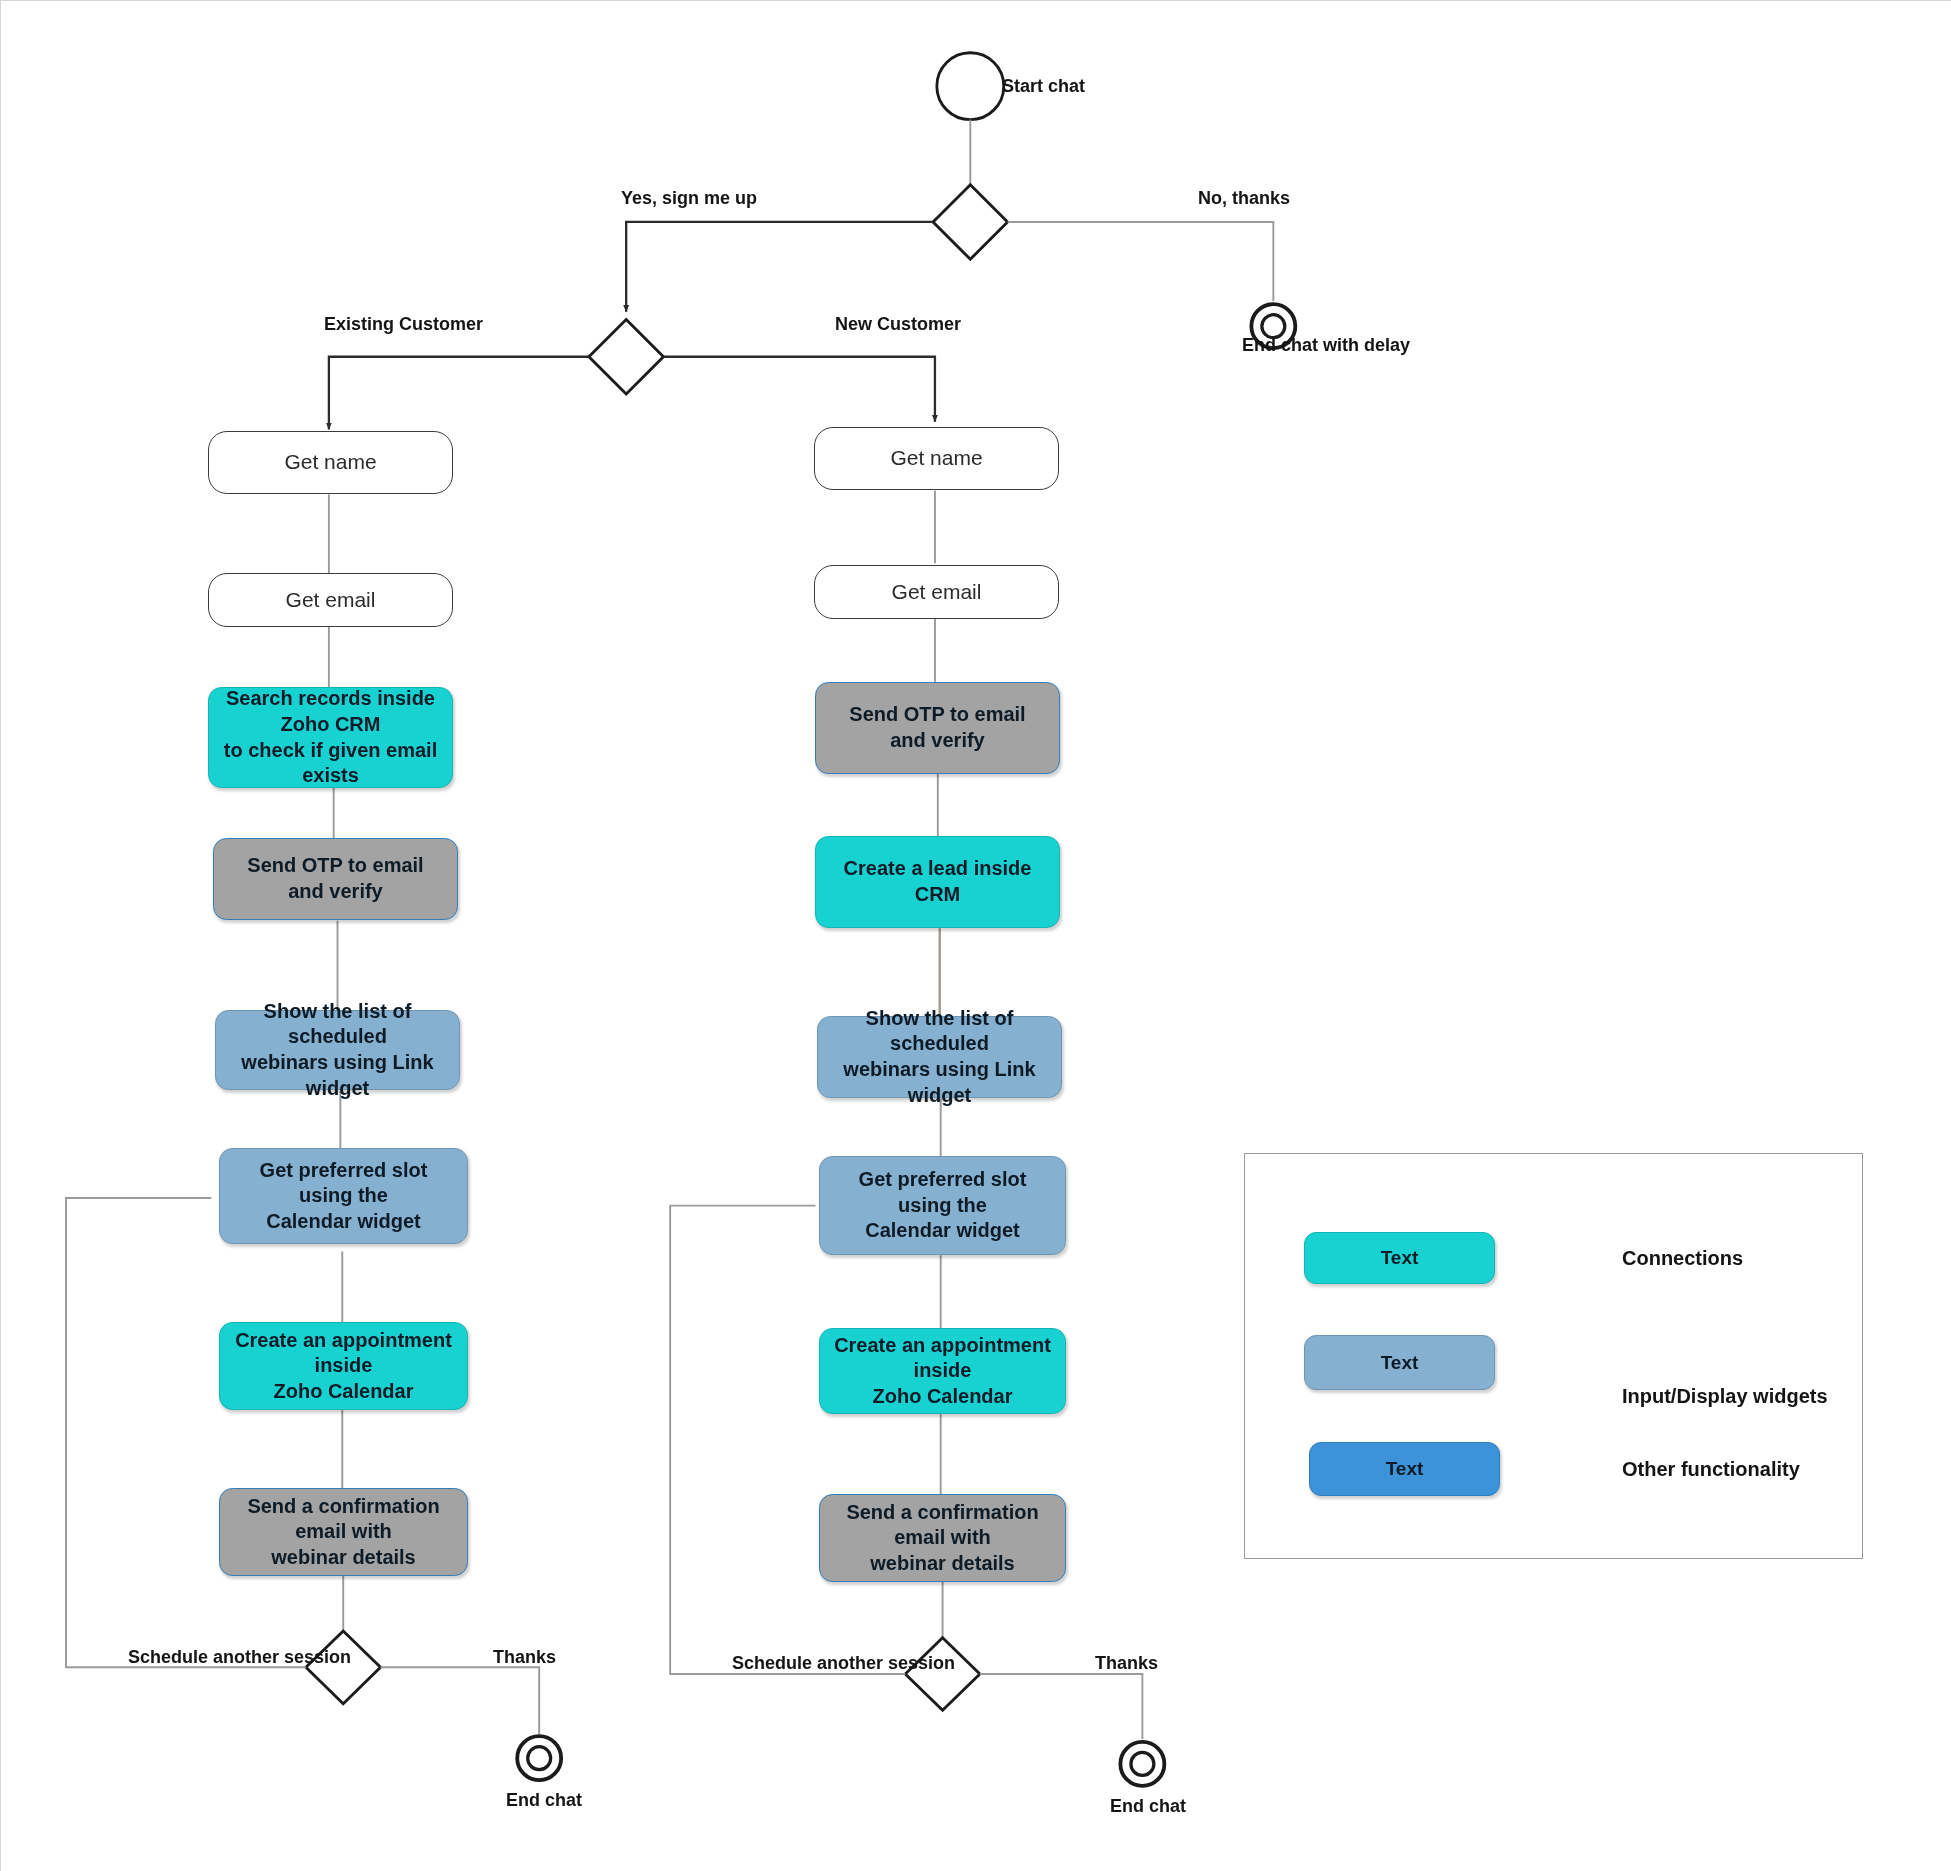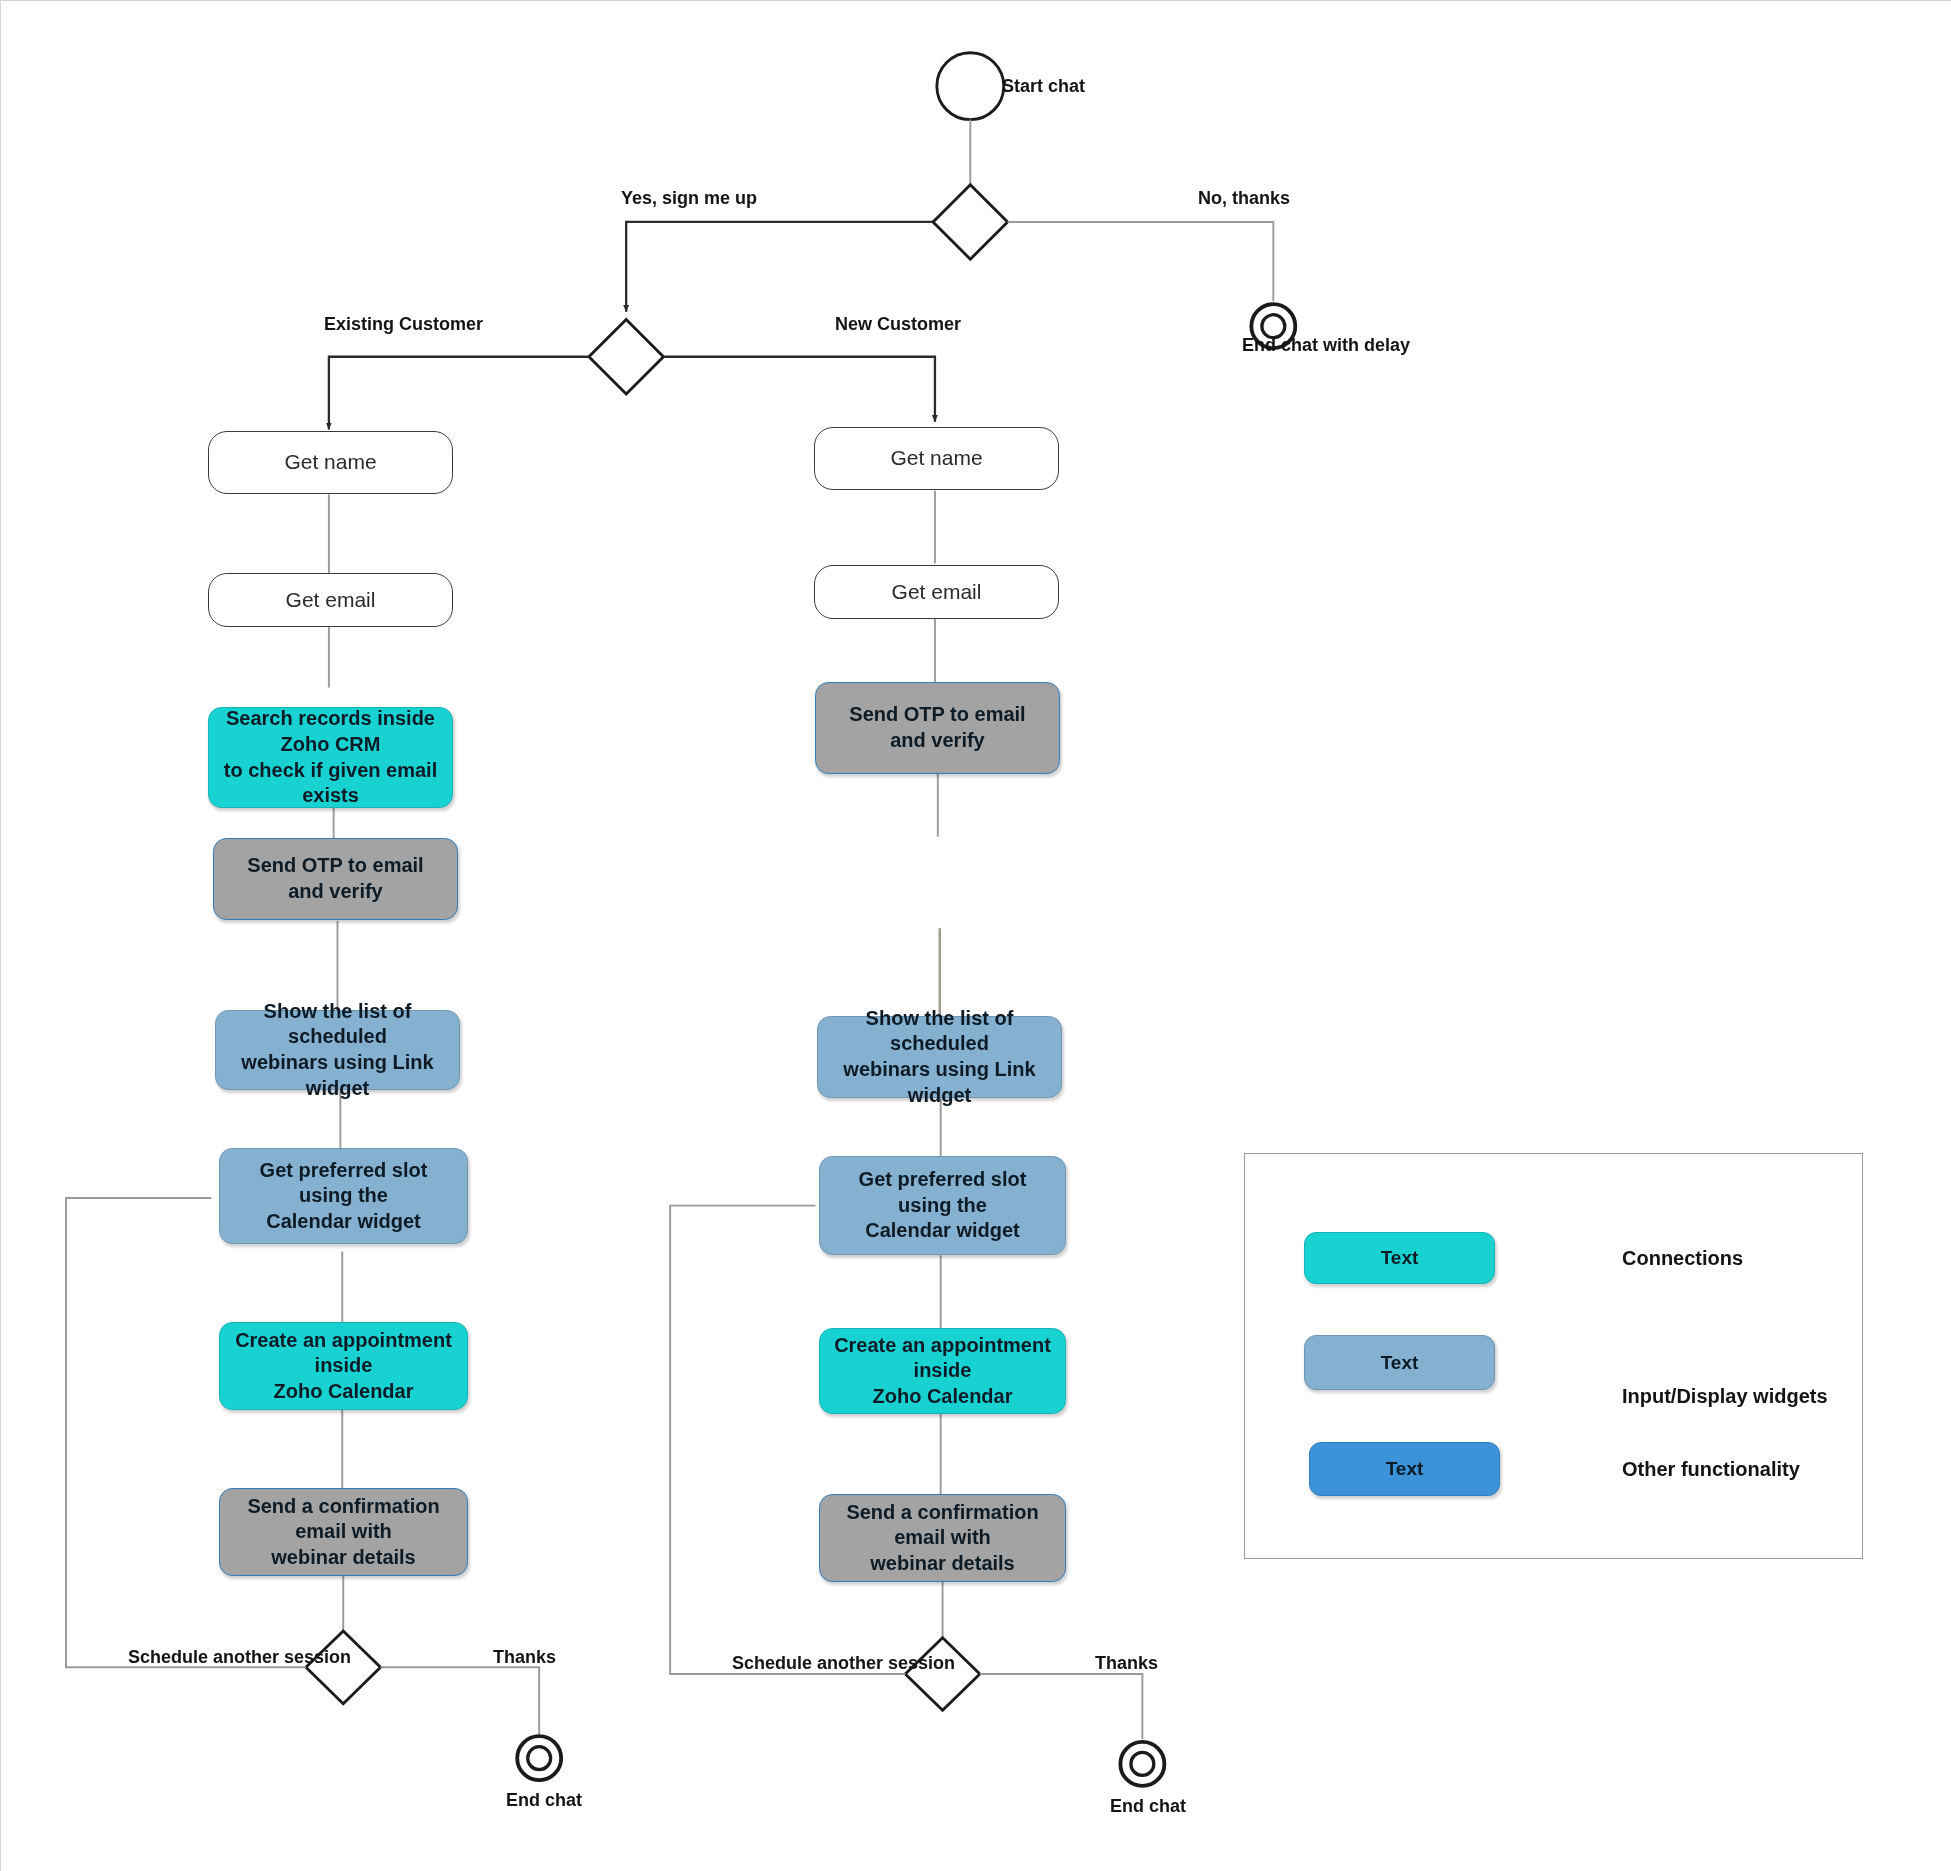--- a/index.html
+++ b/index.html
@@ -195,21 +195,21 @@
   <div class="term-label" style="left:1212px; top:334px;margin-left:29px;">End chat with delay</div>
 
   <div class="node node-plain" style="left:207px; top:430px; width:245px; height:63px;">
     <span class="node-inner">Get name</span>
   </div>
 
   <div class="node node-plain" style="left:207px; top:572px; width:245px; height:54px;">
     <span class="node-inner">Get email</span>
   </div>
 
-  <div class="node node-conn" style="left:207px; top:706px; width:245px; height:101px;">
+  <div class="node node-conn" style="left:207px; top:686px; width:245px; height:101px;">
     <span class="node-inner">Search records inside Zoho CRM
 to check if given email exists</span>
   </div>
 
   <div class="node node-other" style="left:212px; top:837px; width:245px; height:82px;">
     <span class="node-inner">Send OTP to email and verify</span>
   </div>
 
   <div class="node node-widget" style="left:214px; top:1009px; width:245px; height:80px;">
     <span class="node-inner">Show the list of scheduled
@@ -240,20 +240,23 @@
   </div>
 
   <div class="node node-plain" style="left:813px; top:564px; width:245px; height:54px;">
     <span class="node-inner">Get email</span>
   </div>
 
   <div class="node node-other" style="left:814px; top:681px; width:245px; height:92px;">
     <span class="node-inner">Send OTP to email and verify</span>
   </div>
 
+  <div class="node node-conn" style="left:814px; top:835px; width:245px; height:92px;">
+    <span class="node-inner">Create a lead inside CRM</span>
+  </div>
 
   <div class="node node-widget" style="left:816px; top:1015px; width:245px; height:82px;">
     <span class="node-inner">Show the list of scheduled
 webinars using Link widget</span>
   </div>
 
   <div class="node node-widget" style="left:818px; top:1155px; width:247px; height:99px;">
     <span class="node-inner">Get preferred slot using the
 Calendar widget</span>
   </div>

